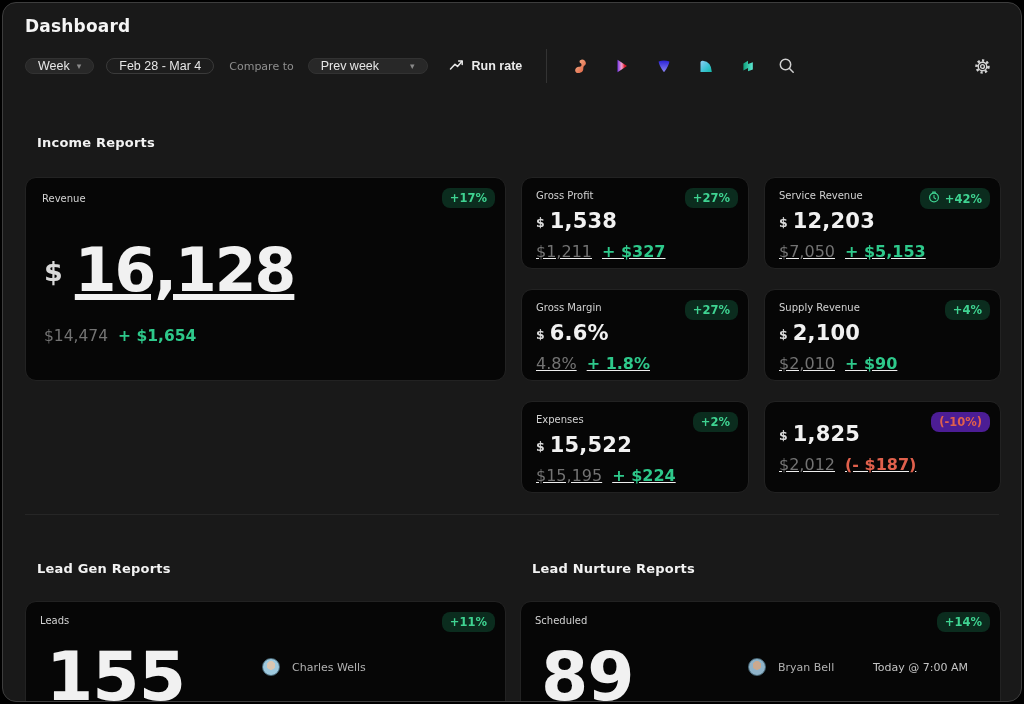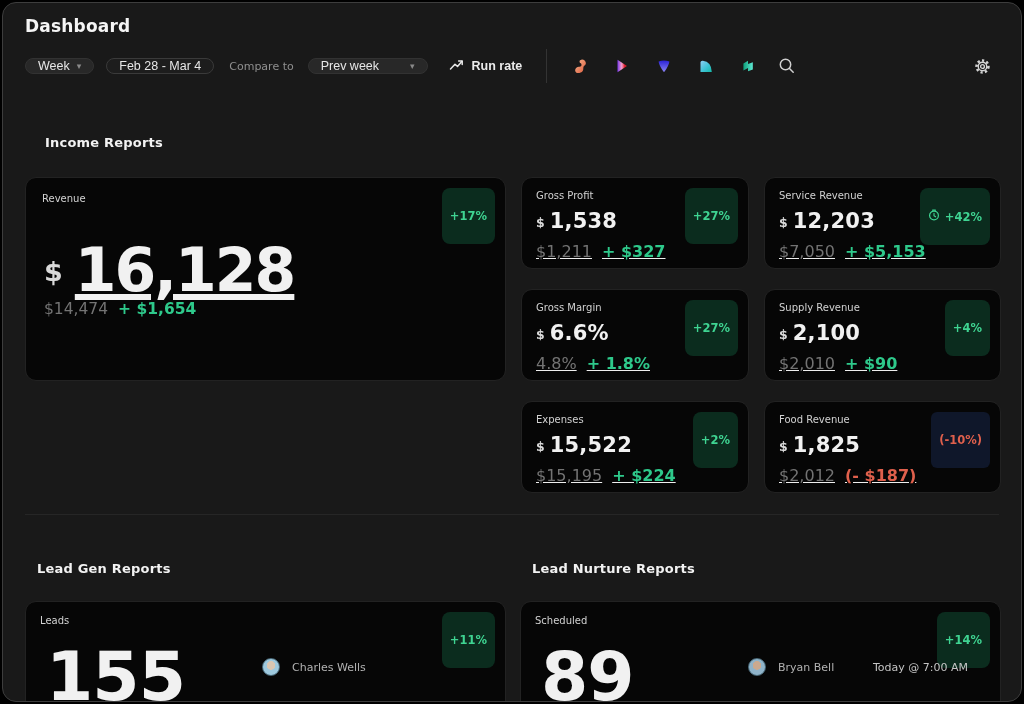--- a/index.html
+++ b/index.html
@@ -26,44 +26,44 @@
              background:none; border:none; color:#ececec; font-size:12.5px; font-weight:600; cursor:pointer; }
   .v-div { width:1px; height:34px; background:#333; margin-left:24px; }
   .app-icon-btn { margin-left:24px; width:18px; height:18px; background:none; border:none;
                   cursor:pointer; display:inline-flex; align-items:center; justify-content:center; }
   .icon-search-btn { margin-left:21px; background:none; border:none; cursor:pointer;
                      display:inline-flex; align-items:center; }
   .gear-btn { margin-left:auto; margin-right:8px; background:none; border:none; cursor:pointer;
               display:inline-flex; align-items:center; }
   
   .section-title { font-size:13px; font-weight:600; color:#f2f2f2; letter-spacing:.2px; }
-  .income-title { margin-top:54px; margin-left:20px; }
+  .income-title { margin-top:54px; margin-left:12px; }
   .cards-grid { margin-top:27px; display:grid;
     grid-template-columns:481px 228px 237px; grid-template-rows:92px 92px 92px;
     column-gap:15px; row-gap:20px; }
   .card { background:#060606; border:1px solid #222; border-radius:11px; position:relative; }
   .card-revenue { grid-area:1/1/3/2; padding:15px 16px; }
   .sc1{grid-area:1/2;} .sc2{grid-area:1/3;} .sc3{grid-area:2/2;}
   .sc4{grid-area:2/3;} .sc5{grid-area:3/2;} .sc6{grid-area:3/3;}
   .small-card { padding:12px 14px; }
   .card-label { font-size:10px; color:#d2d2d2; font-weight:500; }
   .badge { position:absolute; top:10px; right:10px; display:inline-flex; align-items:center; gap:5px;
-           padding:21px 8px; border-radius:8px; font-size:11.5px; font-weight:600; }
+           padding:3px 8px; border-radius:8px; font-size:11.5px; font-weight:600; }
   .badge.up   { background:#0b2c1e; color:#3fd492; }
-  .badge.down { background:#0f172a; color:#e0604c;border-radius:6px; }
+  .badge.down { background:#4c1d95; color:#e0604c; }
   .val-row { display:flex; align-items:flex-start; gap:6px; }
   .rev-val-row { margin-top:36px; margin-left:2px; gap:12px; }
   .cur { font-weight:700; color:#d9d9d9; }
   .rev-cur { font-size:27px; margin-top:16px; }
   .rev-value { font-size:60px; font-weight:700; color:#f1f1f1; letter-spacing:-2px; line-height:1;text-decoration:underline; }
   .small-val-row { margin-top:9px; gap:5px; }
   .small-cur { font-size:12.5px; margin-top:5px; }
   .small-value { font-size:21px; font-weight:700; color:#f1f1f1; letter-spacing:.2px; line-height:1.1; }
   .sub-row { display:flex; gap:10px; align-items:baseline; }
-  .rev-sub { margin-left:2px; font-size:15.5px; }
+  .rev-sub { margin-top:27px; margin-left:2px; font-size:15.5px; }
   .small-sub { margin-top:9px; font-size:16px;text-decoration:underline; }
   .prev { color:#737373; font-weight:500; }
   .delta { color:#2ec98b; font-weight:600; }
   .delta.neg { color:#e0604c; }
   
   .h-div { height:1px; background:#262626; margin-top:21px; }
   .bottom-grid { display:grid; grid-template-columns:481px 481px; column-gap:14px; }
   .bottom-head { margin-top:46px; margin-left:12px; margin-bottom:25px; }
   .bottom-card { height:170px; padding:13px 14px; }
   .big-num { margin-top:17px; margin-left:6px; font-size:68px; font-weight:700;
@@ -277,21 +277,20 @@
         <span class="cur small-cur">$</span>
         <span class="small-value">15,522</span>
       </div>
       <div class="sub-row small-sub">
         <span class="prev">$15,195</span>
         <span class="delta">+ $224</span>
       </div>
     </div>
 
     <div class="card small-card sc6">
-      <div class="card-label">Food Revenue</div>
       <div class="badge down">
           <span>(-10%)</span>
         </div>
       <div class="val-row small-val-row">
         <span class="cur small-cur">$</span>
         <span class="small-value">1,825</span>
       </div>
       <div class="sub-row small-sub">
         <span class="prev">$2,012</span>
         <span class="delta neg">(- $187)</span>

